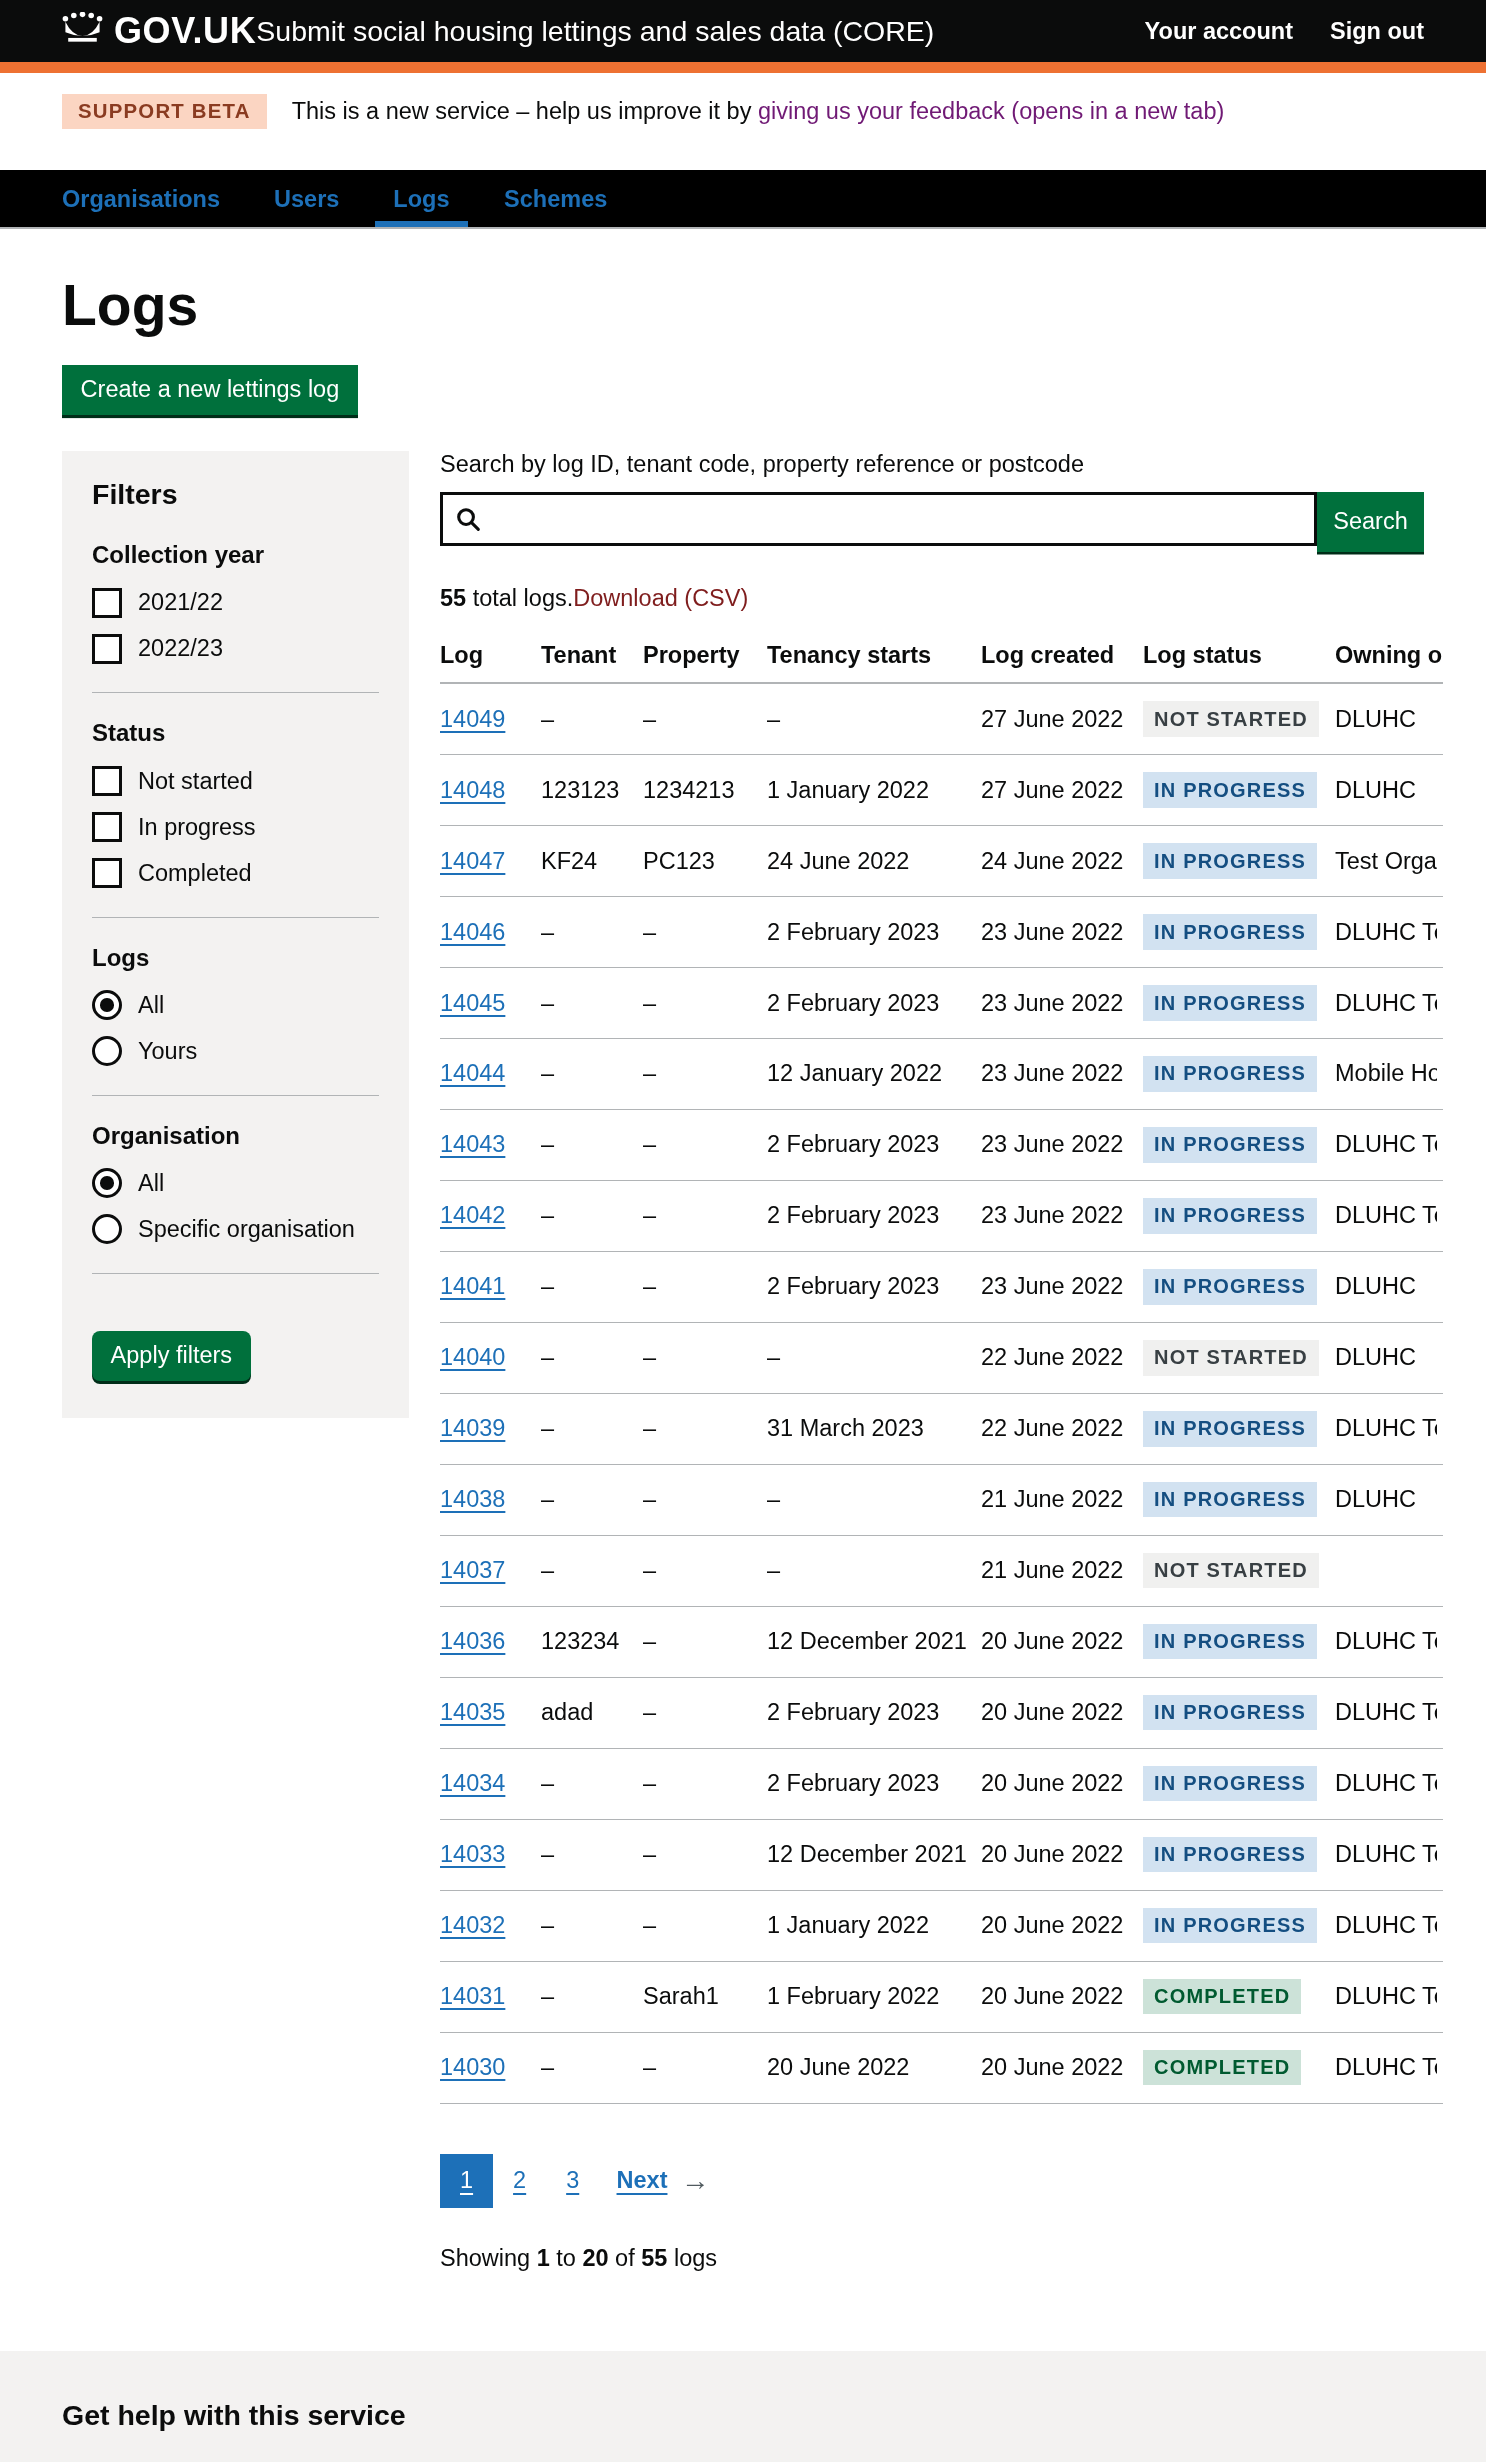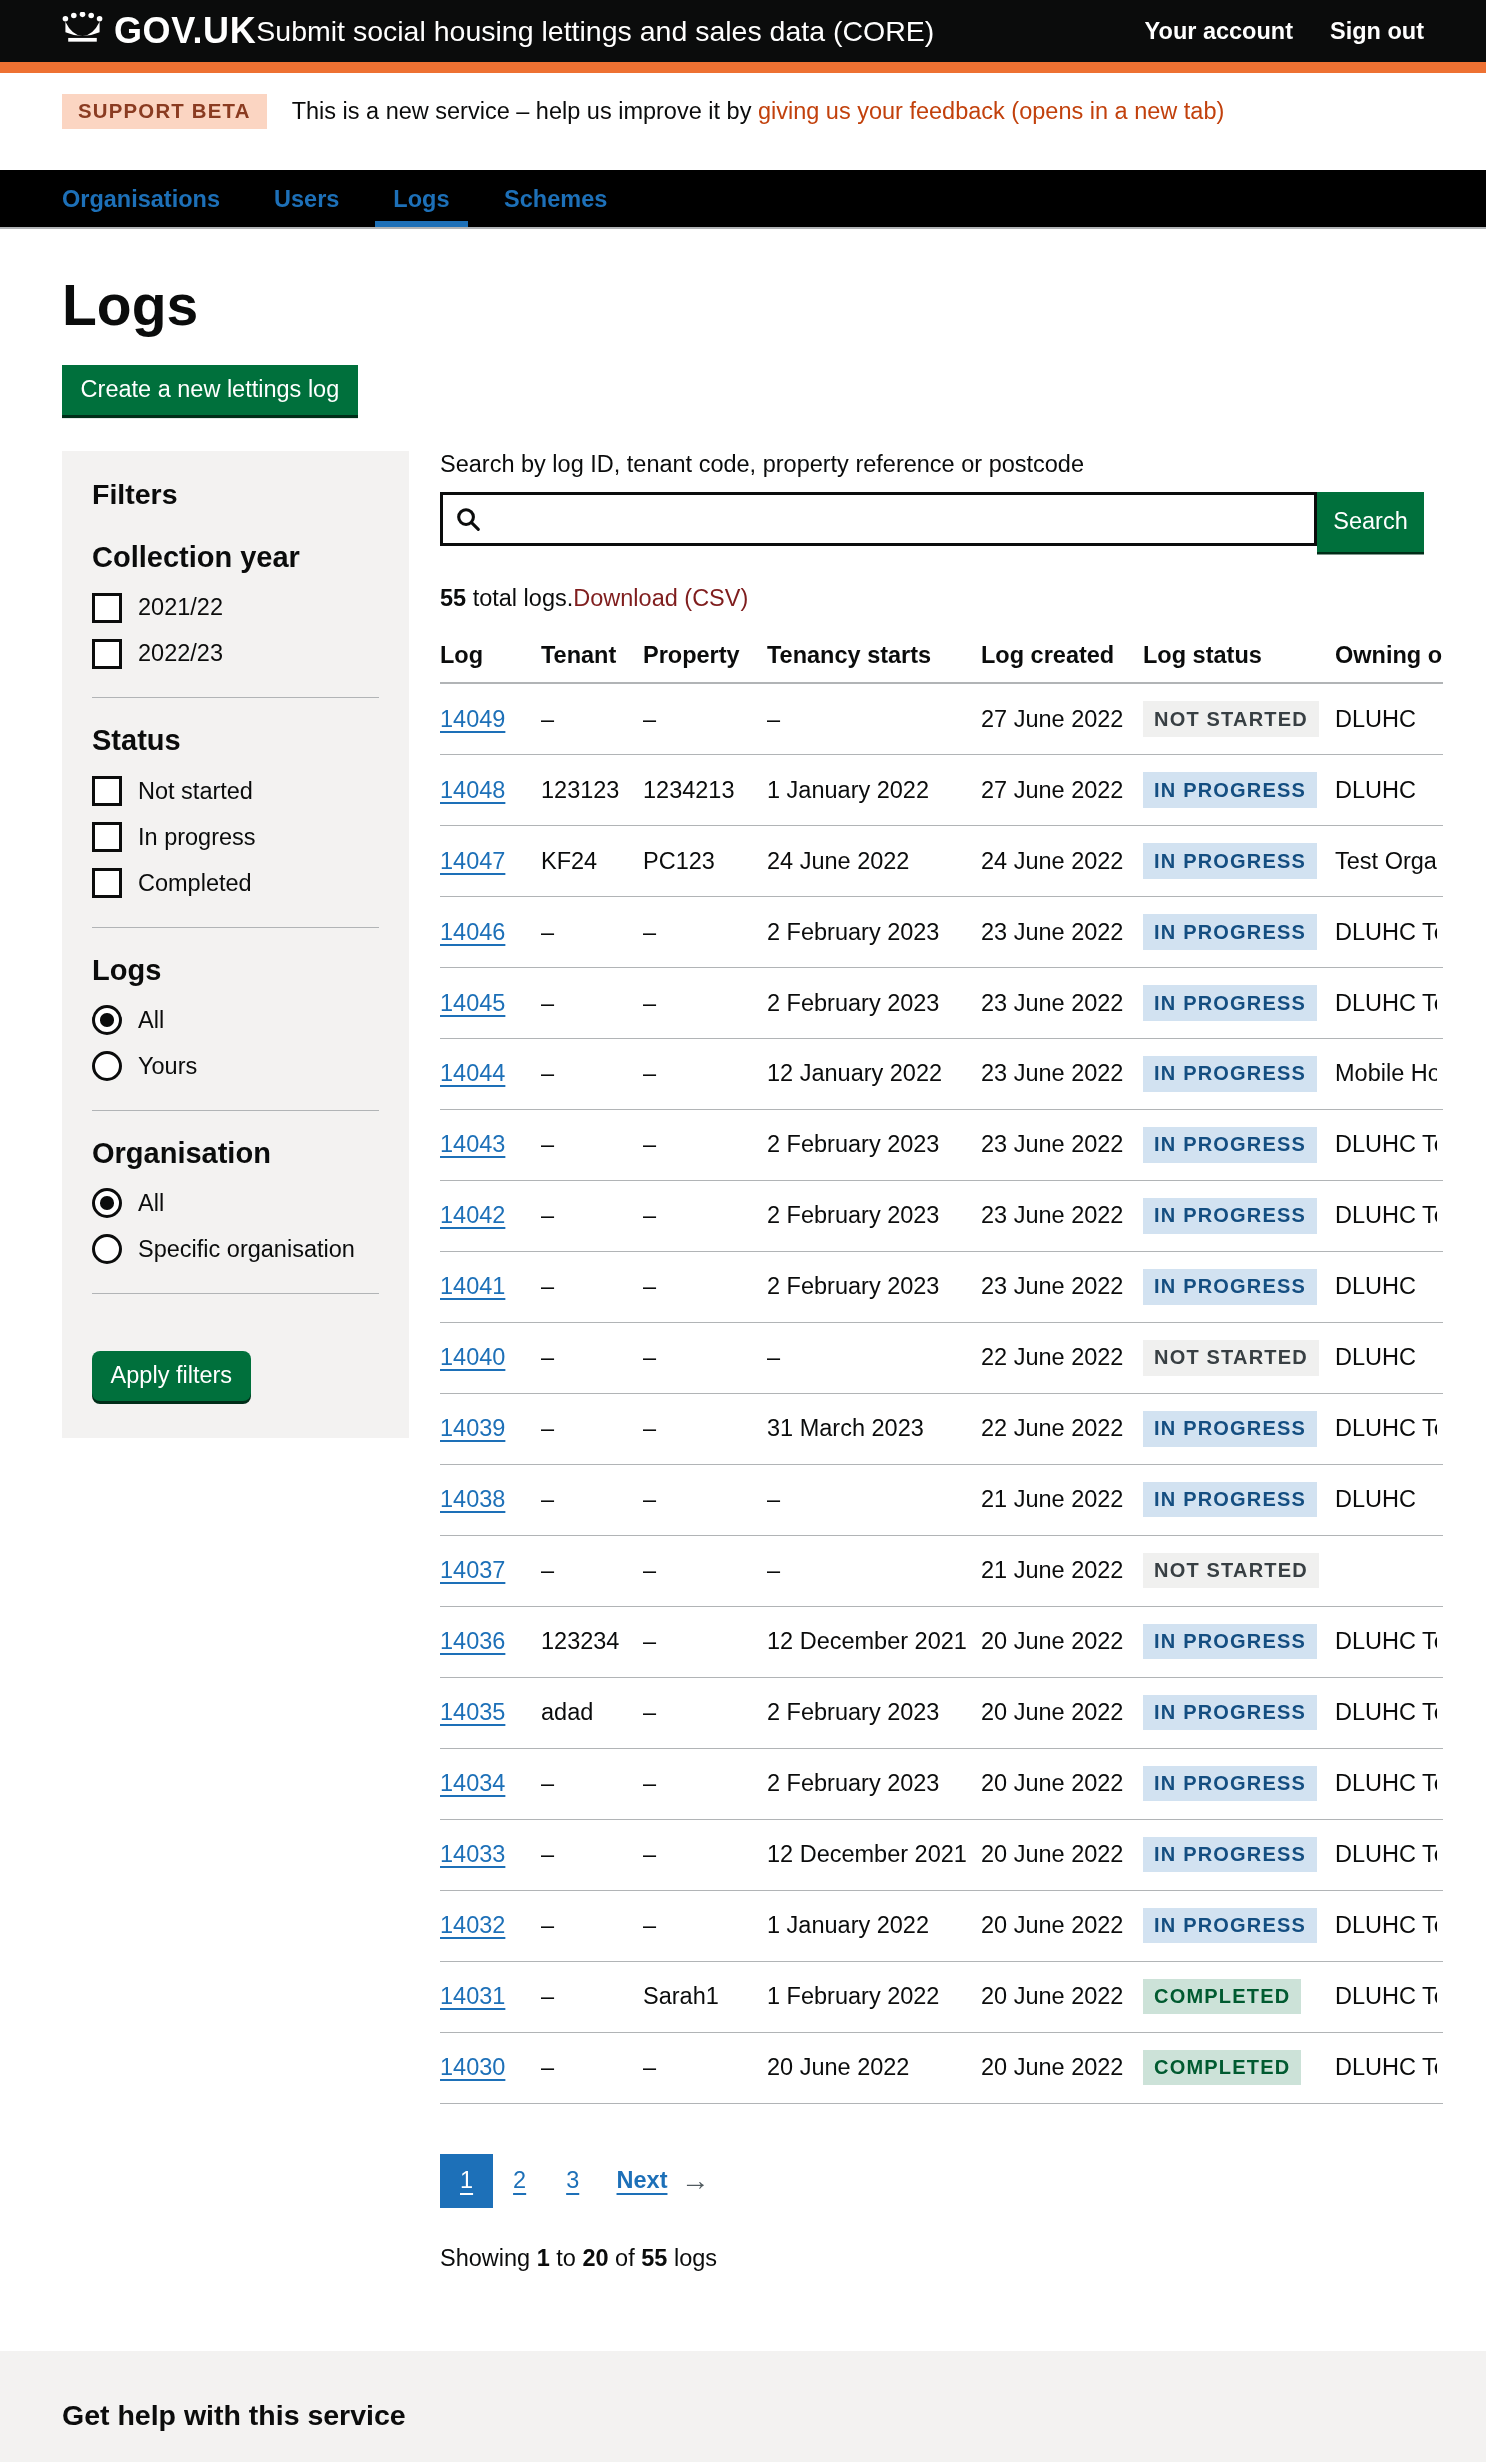--- a/index.html
+++ b/index.html
@@ -23,21 +23,21 @@
   .header-link { color:#fff; font-weight:bold; font-size:23.5px; text-decoration:none; }
 
   
   .phase-banner { background:#fff; }
   .phase-banner .container { display:flex; align-items:center; padding:21px 0; }
   .phase-tag {
     background:#fbd5c2; color:#8a3b21; font-weight:bold; font-size:20.4px;
     letter-spacing:1.2px; padding:6.2px 16px; white-space:nowrap;
   }
   .phase-text { margin-left:25px; font-size:23.5px; }
-  .phase-text a { color:#c2410c; }
+  .phase-text a { color:#701a75; }
 
   
   .primary-nav { background:#000000; border-bottom:2.5px solid #b1b4b6;margin-top:20px; }
   .primary-nav .container { display:flex; }
   .nav-item {
     display:inline-block; color:#1d70b8; font-weight:bold; font-size:23.5px;
     text-decoration:none; padding:16px 0 13.6px; margin-right:54px;
   }
   .nav-item.active { padding-left:18.6px; padding-right:18.6px; margin-left:-18.6px;
     margin-right:36px; border-bottom:6.2px solid #1d70b8; padding-bottom:7.4px; }
@@ -49,21 +49,21 @@
     font-family:inherit; font-size:23.5px; padding:11px 18.6px 12.4px;
     box-shadow:0 3.1px 0 #002d18; text-decoration:none; cursor:pointer;
   }
   .create-btn { margin-top:27px; }
 
   .content-row { display:flex; align-items:flex-start; margin-top:36px; }
 
   
   .filters { width:347px; background:#f3f2f1; padding:27px 30px 37px; flex-shrink:0; }
   .filters h2 { font-size:28.5px; font-weight:bold; margin:0 0 30px; }
-  .filter-group h3 { font-size:29px; font-weight:bold; margin:0 0 18.6px; }
+  .filter-group h3 { font-size:24px; font-weight:bold; margin:0 0 18.6px; }
   .filter-option { display:flex; align-items:center; margin-bottom:16px; }
   .filter-option:last-child { margin-bottom:0; }
   .cbox { width:30px; height:30px; background:#fff; border:3.1px solid #0b0c0c; flex-shrink:0; cursor:pointer; }
   .rbox { width:30px; height:30px; background:#fff; border:3.1px solid #0b0c0c; border-radius:50%;
     flex-shrink:0; position:relative; cursor:pointer; }
   .rbox.checked::after { content:""; position:absolute; left:5px; top:5px; width:13.6px; height:13.6px;
     border-radius:50%; background:#0b0c0c; }
   .filter-option label { margin-left:16px; font-size:23.5px; cursor:pointer; }
   .filter-divider { border:none; border-top:1.9px solid #b1b4b6; margin:28.5px 0 26px; }
   .apply-btn { margin-top:31px;border-radius:8px; }

